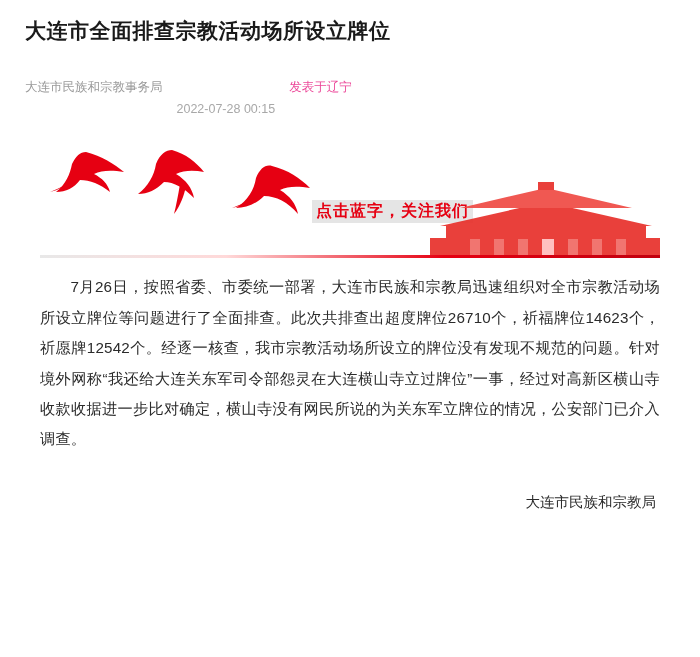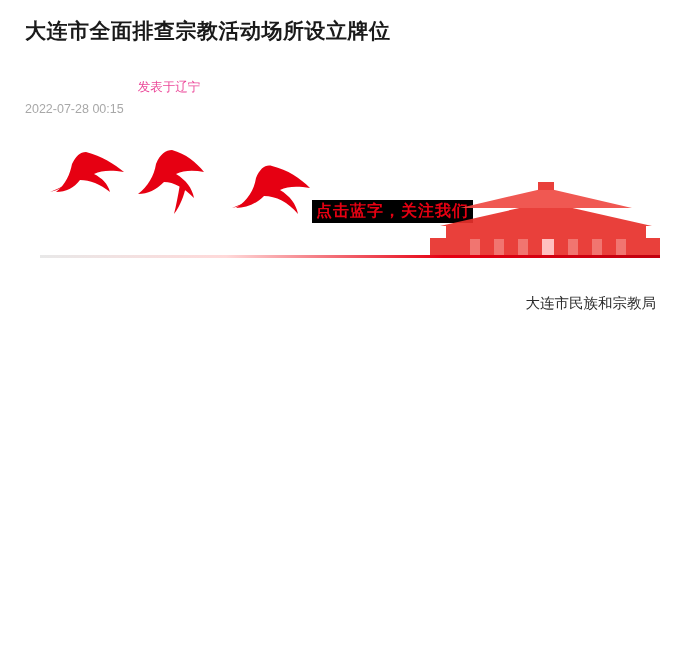--- a/index.html
+++ b/index.html
@@ -70,21 +70,21 @@
     width: 300px;
     height: 72px;
   }
   .banner-text {
     position: absolute;
     left: 272px;
     top: 62px;
     font-size: 16px;
     font-weight: bold;
     color: #e60012;
-    background: #000000;
+    background: #e5e5e5;
     padding: 1px 4px;
     letter-spacing: 1px;
     white-space: nowrap;
   }
   .skyline {
     position: absolute;
     right: 0;
     bottom: 0;
     width: 230px;
     height: 76px;
@@ -122,20 +122,21 @@
   }
 </style>
 </head>
 <body>
 
 <div class="page">
 
   <div class="article-header">
     <h1 class="article-title">大连市全面排查宗教活动场所设立牌位</h1>
     <div class="meta-row">
+      <span class="meta-source">大连市民族和宗教事务局</span>
       <span class="meta-time">2022-07-28 00:15</span>
       <span class="meta-loc">发表于辽宁</span>
     </div>
   </div>
 
   <div class="banner">
     <div class="banner-sky"></div>
 
     <svg class="doves" viewBox="0 0 300 72">
       <g fill="#e60012">
@@ -164,20 +165,21 @@
         <rect x="138" y="57" width="10" height="19" fill="#f06a64"></rect>
         <rect x="162" y="57" width="10" height="19" fill="#f06a64"></rect>
         <rect x="186" y="57" width="10" height="19" fill="#f06a64"></rect>
       </g>
     </svg>
 
     <div class="banner-rule"></div>
   </div>
 
   <div class="body-text">
+    <p>7月26日，按照省委、市委统一部署，大连市民族和宗教局迅速组织对全市宗教活动场所设立牌位等问题进行了全面排查。此次共排查出超度牌位26710个，祈福牌位14623个，祈愿牌12542个。经逐一核查，我市宗教活动场所设立的牌位没有发现不规范的问题。针对境外网称“我还给大连关东军司令部怨灵在大连横山寺立过牌位”一事，经过对高新区横山寺收款收据进一步比对确定，横山寺没有网民所说的为关东军立牌位的情况，公安部门已介入调查。</p>
   </div>
 
   <div class="signature">
     <div>大连市民族和宗教局</div>
 
   </div>
 
 </div>
 
 </body></html>

